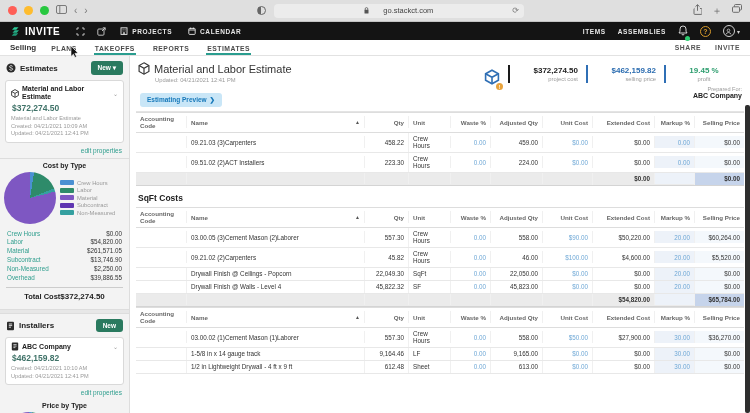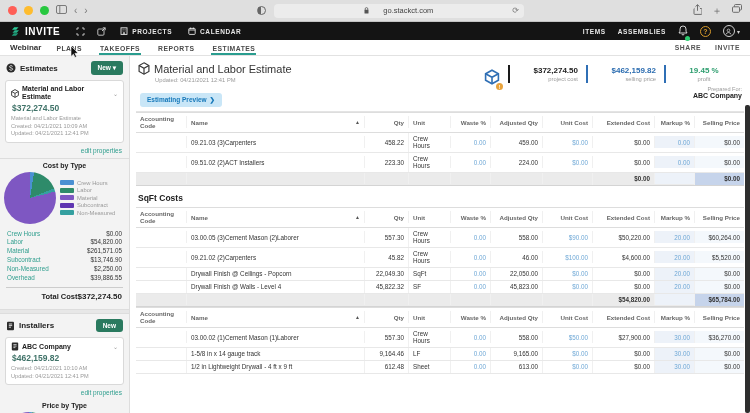--- a/index.html
+++ b/index.html
@@ -59,21 +59,21 @@
   .pie-row { display:flex; align-items:center; padding:0 4px; gap:4px; }
   .pie { width:52px; height:52px; border-radius:50%; flex:none; }
   .legend { flex:1; }
   .legend-item { display:flex; align-items:center; gap:3px; margin:1.5px 0; }
   .swatch { width:14px; height:5px; border-radius:1px; flex:none; }
   .legend-label { font-size:5.8px; color:#9a9a9a; white-space:nowrap; }
   .cost-list { padding:4px 7px 2px; }
   .cost-row { display:flex; justify-content:space-between; font-size:6.3px; margin:1.8px 0; }
   .cost-row .lbl { color:#2f9e8e; }
   .cost-row .val { color:#333; }
-  .total-row { display:flex; justify-content:flex-end; border-top:1px solid #ccc; margin:3px 6px 4px; padding:4px 1px; }
+  .total-row { display:flex; justify-content:center; border-top:1px solid #ccc; margin:3px 6px 4px; padding:4px 1px; }
   .total-row .lbl { font-size:7.5px; font-weight:bold; color:#222; }
   .total-row .val { font-size:8px; font-weight:bold; color:#222; }
   .panel-sep { height:5px; background:#e7e7e7; border-top:1px solid #ddd; border-bottom:1px solid #ddd; }
   .pie-clip { height:26px; overflow:hidden; display:flex; justify-content:flex-start; padding:0 6px; gap:5px; }
   .pie-sm { width:46px; height:46px; border-radius:50%; flex:none; }
 
   
   .main-head { display:flex; padding:6px 2px 0; }
   .mh-left { flex:1; }
   .mh-title-row { display:flex; align-items:center; gap:4px; }
@@ -215,21 +215,21 @@
               <circle cx="3.5" cy="2.4" r="1.3" fill="none" stroke="#cfcfcf" stroke-width="0.8"></circle>
               <path d="M1 6.4a2.6 2.6 0 0 1 5 0" fill="none" stroke="#cfcfcf" stroke-width="0.8"></path>
             </svg>
         </span>
         <span class="caret">▾</span>
       </div>
     </div>
   </div>
 
   <div class="tabbar">
-    <span class="workspace">Webinar</span>
+    <span class="workspace">Selling</span>
     <span class="tab">PLANS</span>
     <span class="tab active">TAKEOFFS</span>
     <span class="tab">REPORTS</span>
     <span class="tab active">ESTIMATES</span>
     <span class="spacer"></span>
     <span class="tab-action">SHARE</span>
     <span class="tab-action">INVITE</span>
   </div>
 
   <div class="body-wrap">

